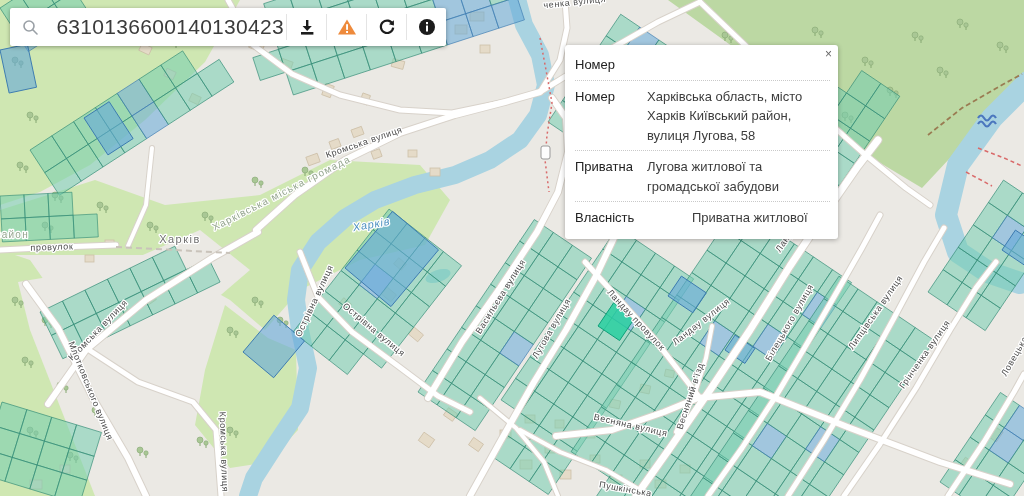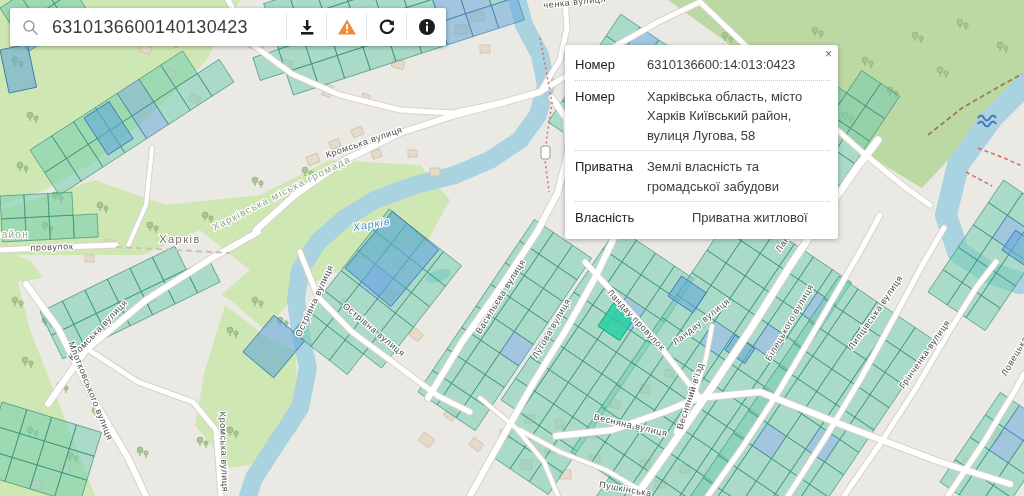--- a/index.html
+++ b/index.html
@@ -3,22 +3,22 @@
 <meta charset="utf-8">
 <style>
   html,body{margin:0;padding:0;}
   body{width:1024px;height:496px;position:relative;overflow:hidden;
        font-family:"Liberation Sans",sans-serif;background:#ebe9e4;}
   #map-svg{position:absolute;inset:0;}
   
   .searchbar{position:absolute;left:10px;top:8px;width:436px;height:38px;background:#fff;
     border-radius:2px;box-shadow:0 1px 4px rgba(0,0,0,.35);display:flex;align-items:center;z-index:20;}
   .searchbar .mag{width:40px;display:flex;justify-content:center;align-items:center;}
-  .searchbar input{flex:1;border:none;outline:none;font-size:18px;color:#3a3a3a;
-    font-family:"Liberation Sans",sans-serif;letter-spacing:.3px;background:transparent;min-width:0;}
+  .searchbar input{flex:1;border:none;outline:none;font-size:21px;color:#3a3a3a;
+    font-family:"Liberation Sans",sans-serif;letter-spacing:.3px;background:transparent;min-width:0;text-align:right;}
   .tool-btn{width:39px;height:26px;display:flex;justify-content:center;align-items:center;
     border-left:1px solid #e4e4e4;cursor:pointer;}
   
   .popup{position:absolute;left:565px;top:45px;width:273px;background:#fff;border-radius:3px;
     box-shadow:0 1px 5px rgba(0,0,0,.3);z-index:30;padding:4px 8px 6px 10px;box-sizing:border-box;}
   .popup .close{position:absolute;right:6px;top:3px;font-size:12px;color:#666;cursor:pointer;line-height:12px;}
   .prow{display:flex;padding:6px 0 5px 0;border-bottom:1px dotted #c9c9c9;font-size:13px;line-height:1.5;}
   .prow:last-child{border-bottom:none;gap:45px;}
   .prow .plabel{width:72px;min-width:72px;font-weight:normal;color:#222;}
   .prow .pvalue{color:#3c3c3c;width:182px;}
@@ -815,28 +815,27 @@
       <rect x="8" y="4" width="2" height="2.2" fill="#fff"></rect>
     </svg>
   </div>
 </div>
 
 <div class="popup">
   <span class="close">×</span>
   <div id="popup-rows">
       <div class="prow">
         <div class="plabel">Номер</div>
-        <div class="pvalue">6310136600:14:013:0423</div>
       </div>
       <div class="prow">
         <div class="plabel">Номер</div>
         <div class="pvalue">Харківська область, місто Харків Київський район, вулиця Лугова, 58</div>
       </div>
       <div class="prow">
         <div class="plabel">Приватна</div>
-        <div class="pvalue">Землі власність та громадської забудови</div>
+        <div class="pvalue">Лугова житлової та громадської забудови</div>
       </div>
       <div class="prow">
         <div class="plabel">Власність</div>
         <div class="pvalue">Приватна житлової</div>
       </div>
     </div>
 </div>
 
 </body></html>

